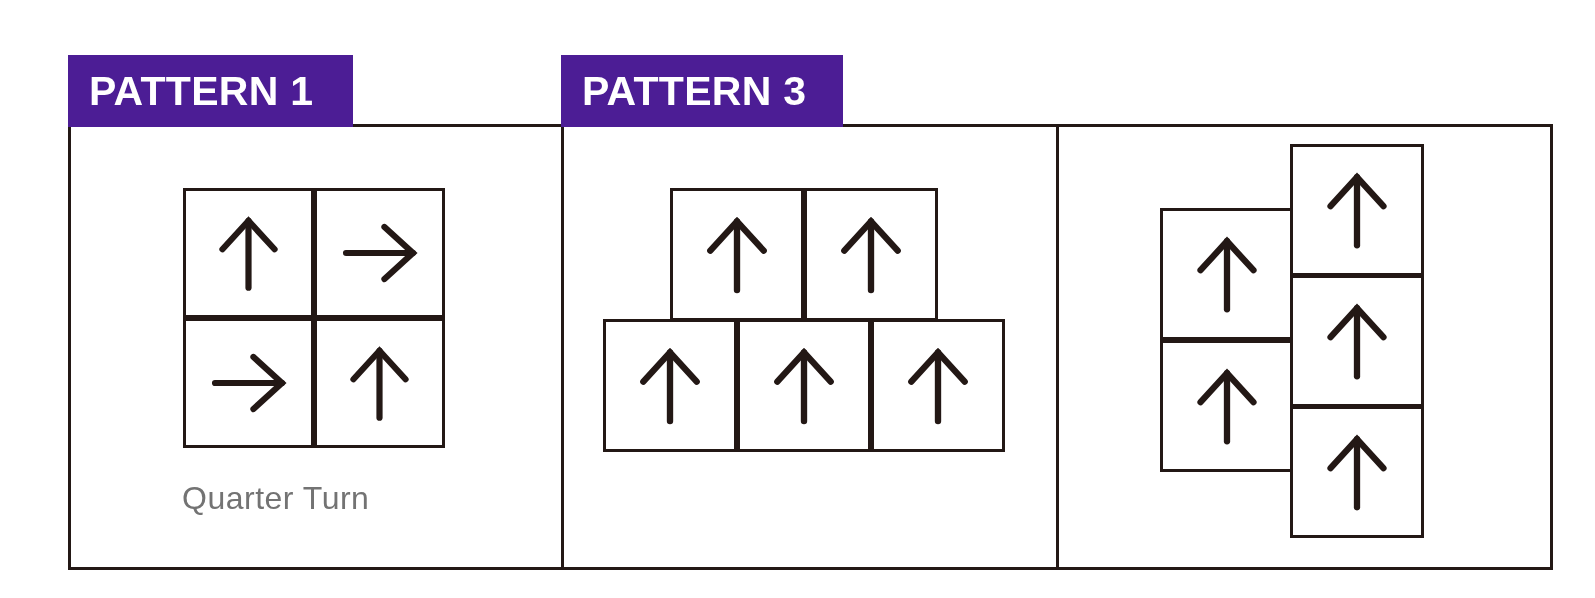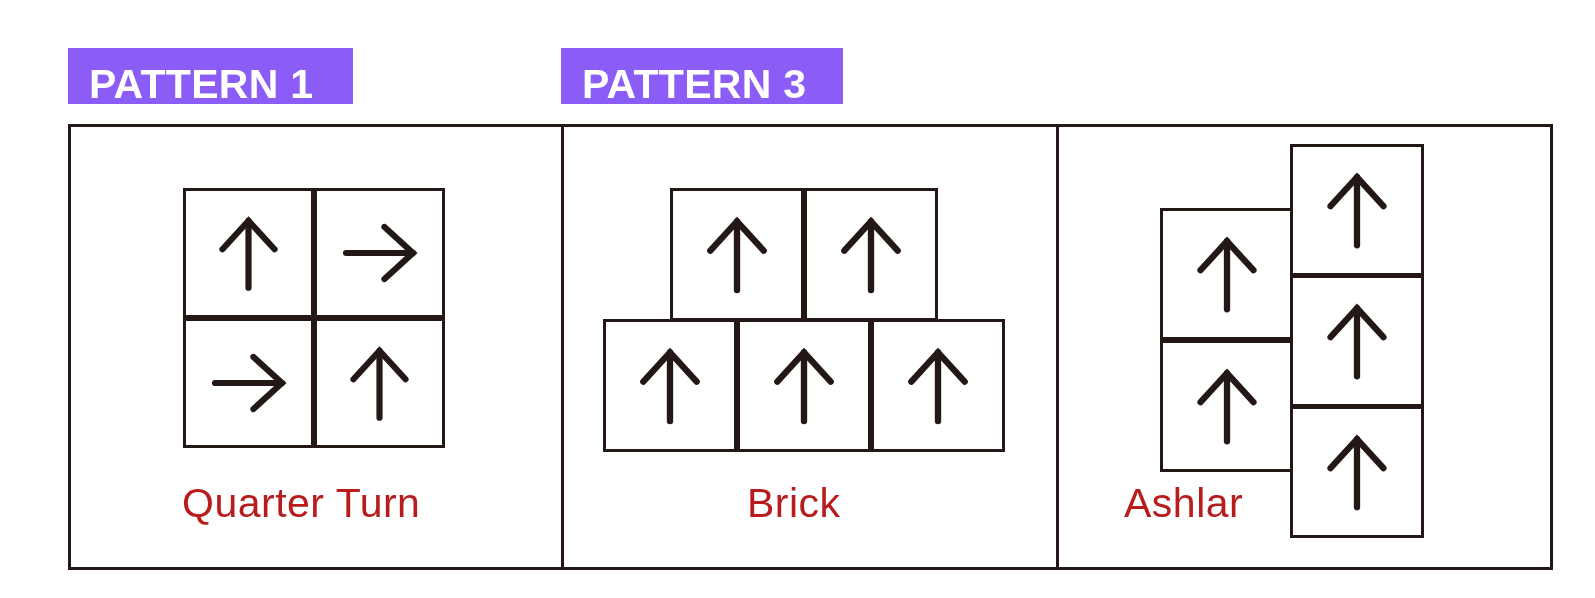--- a/index.html
+++ b/index.html
@@ -37,23 +37,23 @@
     height: 446px;
     width: 3px;
     background: #231815;
   }
   .panel-divider.d1 { left: 561px; }
   .panel-divider.d2 { left: 1056px; }
 
   
   .tab {
     position: absolute;
-    top: 48px;
-    height: 56px;
-    background: #8b5cf6;
+    top: 55px;
+    height: 72px;
+    background: #4c1d95;
     color: #ffffff;
     font-size: 41px;
     font-weight: bold;
     letter-spacing: 0.3px;
     line-height: 72px;
     padding: 0 22px 0 21px;
     box-sizing: border-box;
     white-space: nowrap;
   }
   .tab.t1 { left: 68px;   width: 285px; }
@@ -72,22 +72,22 @@
     fill: none;
     stroke: #231815;
     stroke-width: 5;
     stroke-linecap: round;
     stroke-linejoin: miter;
   }
 
   
   .caption {
     position: absolute;
-    color: #b91c1c;
-    font-size: 41px;
+    color: #737373;
+    font-size: 32px;
     font-weight: 300;
     letter-spacing: 0.5px;
     white-space: nowrap;
   }
   .caption.c1 { left: 182px;  top: 480px; }
   .caption.c2 { left: 747px;  top: 480px; }
   .caption.c3 { left: 1124px; top: 480px; }
 </style>
 </head>
 <body>
@@ -160,21 +160,20 @@
     </svg>
   </div>
 
   <div class="tile" style="left:871px; top:319px; width:134px; height:133px;">
     <svg viewBox="0 0 100 100">
       <line x1="50" y1="24" x2="50" y2="78"></line>
       <polyline points="29,47 50,24 71,47"></polyline>
     </svg>
   </div>
 
-  <div class="caption c2">Brick</div>
 
 
   <div class="tile" style="left:1160px; top:208px; width:134px; height:132px;">
     <svg viewBox="0 0 100 100">
       <line x1="50" y1="24" x2="50" y2="78"></line>
       <polyline points="29,47 50,24 71,47"></polyline>
     </svg>
   </div>
 
   <div class="tile" style="left:1160px; top:340px; width:134px; height:132px;">
@@ -198,15 +197,14 @@
     </svg>
   </div>
 
   <div class="tile" style="left:1290px; top:406px; width:134px; height:132px;">
     <svg viewBox="0 0 100 100">
       <line x1="50" y1="24" x2="50" y2="78"></line>
       <polyline points="29,47 50,24 71,47"></polyline>
     </svg>
   </div>
 
-  <div class="caption c3">Ashlar</div>
 
 </div>
 
 </body></html>

